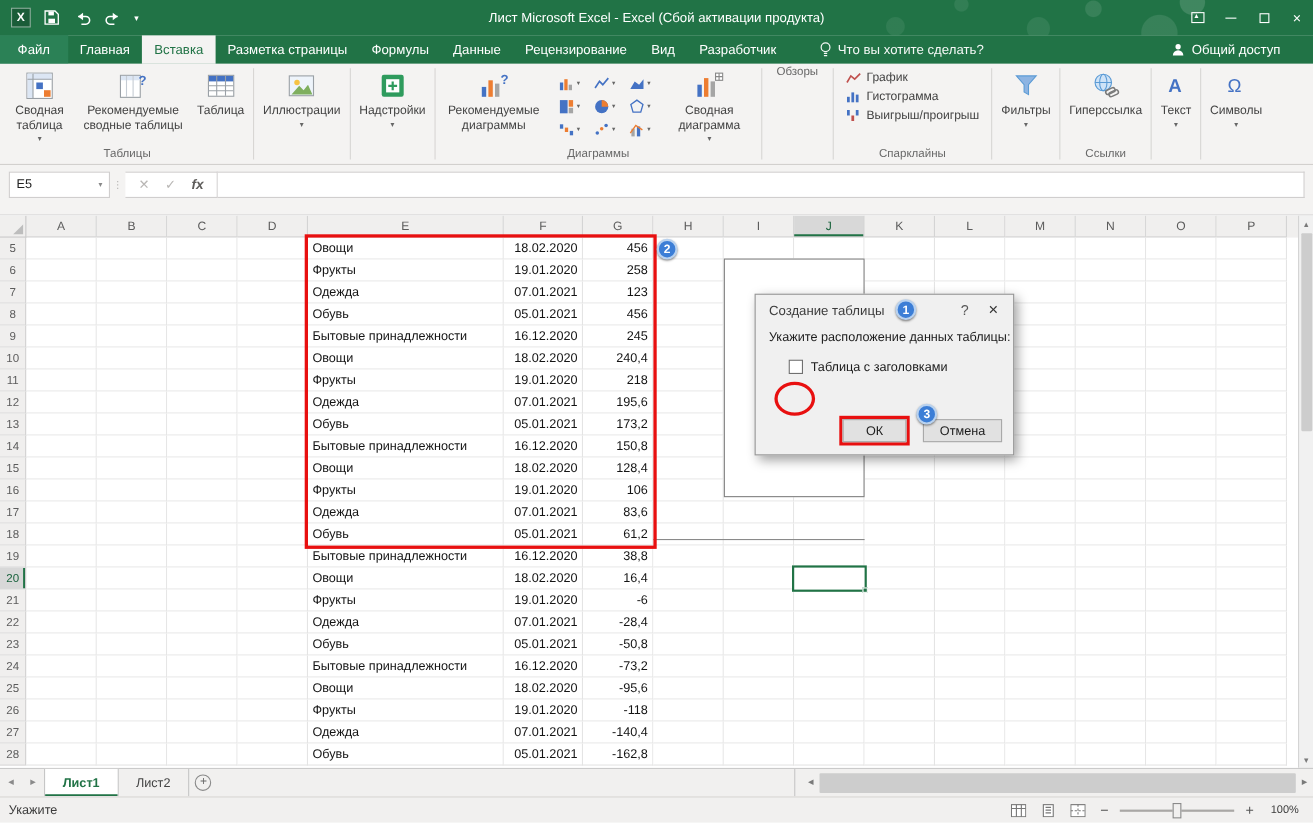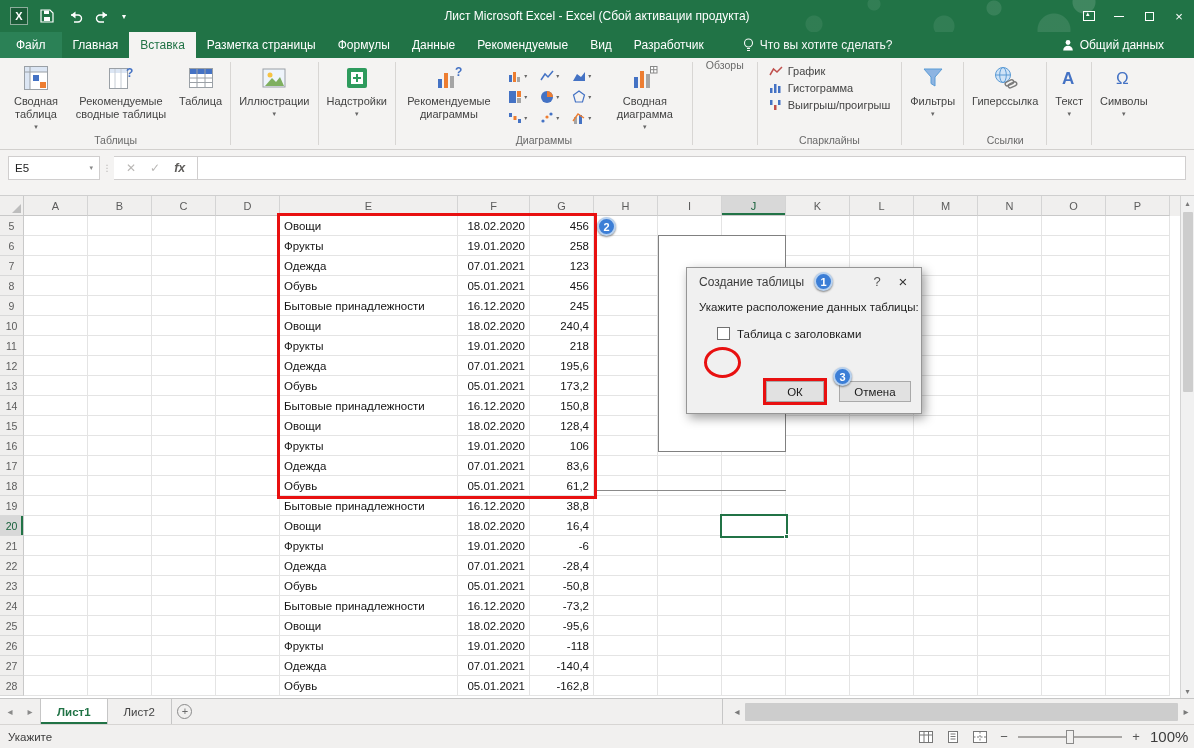--- a/index.html
+++ b/index.html
@@ -136,21 +136,21 @@
 
   
   .statusbar { height:24px; background:#f1f0ef; border-top:1px solid #d7d5d3; display:flex; align-items:center; padding:0 8px; flex:0 0 auto; }
   .smode { font-size:11.5px; color:#3c3c3c; }
   .sright { margin-left:auto; display:flex; align-items:center; gap:7px; }
   .viewbtn { width:20px; height:18px; display:flex; align-items:center; justify-content:center; cursor:default; }
   .zoomsym { color:#555; font-size:13px; width:14px; text-align:center; cursor:default; }
   .ztrack { width:104px; height:2px; background:#a9a7a5; position:relative; cursor:default; }
   .ztick { position:absolute; left:50%; top:-4px; width:1px; height:10px; background:#a9a7a5; }
   .zthumb { position:absolute; left:48px; top:-6px; width:8px; height:14px; background:#f1f0ef; border:1px solid #8a8a8a; }
-  .zoomlvl { font-size:15px; color:#3c3c3c; width:36px; text-align:center; cursor:default; }
+  .zoomlvl { font-size:10px; color:#3c3c3c; width:36px; text-align:center; cursor:default; }
 </style>
 </head>
 <body>
 
 <div id="app">
 
   <div class="titlebar">
     <div class="tb-deco"></div>
     <div class="qat">
       <span class="appicon">X</span>
@@ -191,37 +191,37 @@
   </div>
 
   <div class="tabsrow">
     <div class="filetab">Файл</div>
     <div class="rtabs">
         <div class="rtab">Главная</div>
         <div class="rtab active">Вставка</div>
         <div class="rtab">Разметка страницы</div>
         <div class="rtab">Формулы</div>
         <div class="rtab">Данные</div>
-        <div class="rtab">Рекомендуемые</div>
+        <div class="rtab">Рецензирование</div>
         <div class="rtab">Вид</div>
         <div class="rtab">Разработчик</div>
       </div>
     <div class="tellme">
       <svg width="11" height="14" viewBox="0 0 11 14">
           <circle cx="5.5" cy="5" r="4" fill="none" stroke="#fff" stroke-width="1.1"></circle>
           <path d="M4 10.5 h3 M4 12.5 h3" stroke="#fff" stroke-width="1.1"></path>
         </svg>
       <span>Что вы хотите сделать?</span>
     </div>
     <div class="share">
       <svg width="12" height="12" viewBox="0 0 12 12">
           <circle cx="6" cy="3.5" r="2.4" fill="#fff"></circle>
           <path d="M1.2 11.5 a4.8 4.8 0 0 1 9.6 0 Z" fill="#fff"></path>
         </svg>
-      <span>Общий данных</span>
+      <span>Общий доступ</span>
     </div>
   </div>
 
   <div class="ribbon">
 
     <div class="rgroup">
       <div class="rbuttons">
         <div class="bigbtn">
           <span class="icon">
             <svg width="26" height="26" viewBox="0 0 26 26">

